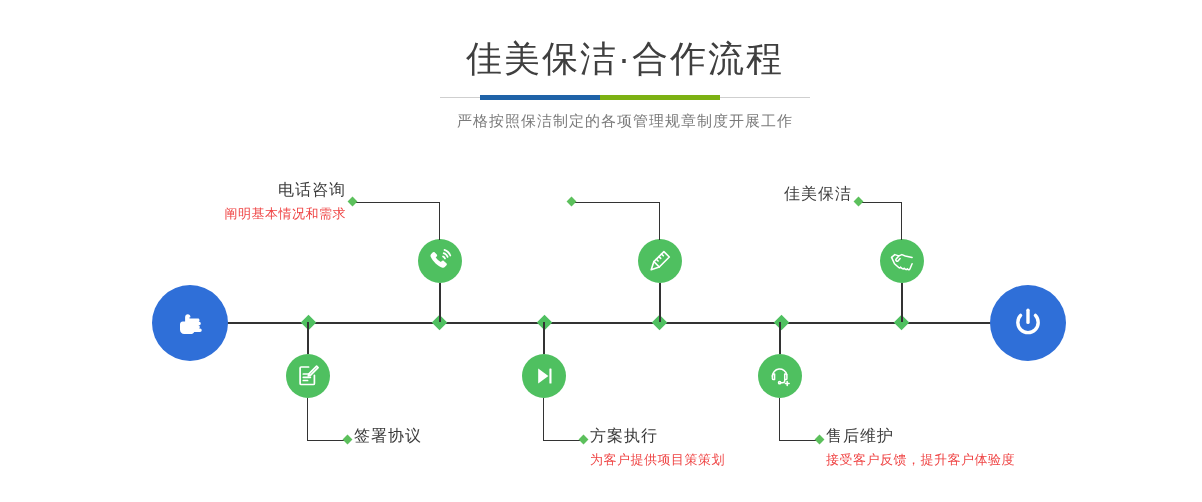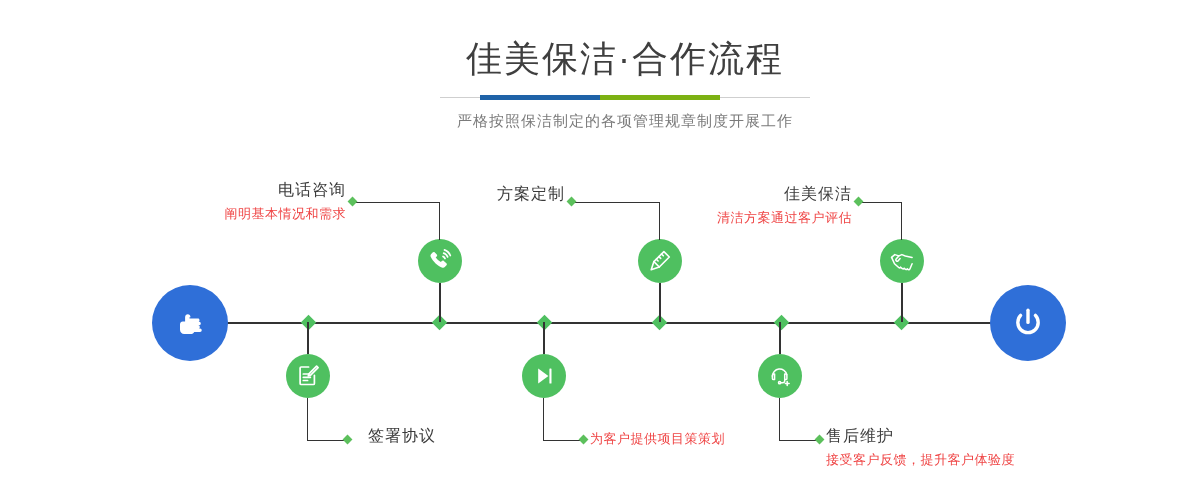--- a/index.html
+++ b/index.html
@@ -253,58 +253,58 @@
             <line x1="8.3" y1="14.3" x2="15.4" y2="14.3"></line>
             <line x1="8.3" y1="17.5" x2="12.6" y2="17.5"></line>
             <path d="M21.6 3.2l1.5 1.5-7.7 7.7-2.1.6.6-2.1z"></path>
           </g>
         </svg>
       </span>
     </div>
     <div class="stem" style="left:307px; top:322px; height:32px;"></div>
     <div class="elbow down-right" style="left:307px; top:398px; width:40px; height:42px;"></div>
     <div class="tick" style="left:344px; top:436px;"></div>
-    <div class="label left-align" style="left:368px; top:426px; width:240px;font-family:Liberation Serif, serif;">
+    <div class="label left-align" style="left:354px; top:426px; width:240px;font-family:Liberation Serif, serif;">
       <span class="title">签署协议</span>
     </div>
 
     <div class="node" style="left:638px; top:239px;">
       <span>
         <svg width="26" height="26" viewBox="0 0 26 26">
           <g fill="none" stroke="#ffffff" stroke-width="1.6" stroke-linecap="round" stroke-linejoin="round">
             <path d="M16.9 3.6l5.4 5.4-10 10-5.4-5.4z"></path>
             <path d="M6.9 13.6L4.2 21.7l8.1-2.7"></path>
             <line x1="9.3" y1="11.2" x2="11.1" y2="13"></line>
             <line x1="11.9" y1="8.6" x2="13.7" y2="10.4"></line>
             <line x1="14.5" y1="6" x2="16.3" y2="7.8"></line>
           </g>
         </svg>
       </span>
     </div>
     <div class="stem" style="left:659px; top:283px; height:39px;"></div>
     <div class="elbow up-left" style="left:571px; top:202px; width:88px; height:37px;"></div>
     <div class="tick" style="left:568px; top:198px;"></div>
     <div class="label right-align" style="left:340px; top:184px; width:225px;">
-      <span class="title">方案定制</span>
     </div>
 
     <div class="node" style="left:522px; top:354px;">
       <span>
         <svg width="26" height="26" viewBox="0 0 26 26">
           <g fill="#ffffff">
             <path d="M7.2 5.6l10.2 7.4-10.2 7.4z"></path>
             <rect x="18.4" y="5.4" width="2.1" height="15.2" rx="0.6"></rect>
           </g>
         </svg>
       </span>
     </div>
     <div class="stem" style="left:543px; top:322px; height:32px;"></div>
     <div class="elbow down-right" style="left:543px; top:398px; width:40px; height:42px;"></div>
     <div class="tick" style="left:580px; top:436px;"></div>
     <div class="label left-align" style="left:590px; top:426px; width:240px;">
+      <span class="title">方案执行</span>
       <span class="desc">为客户提供项目策策划</span>
     </div>
 
     <div class="node" style="left:880px; top:239px;">
       <span>
         <svg width="26" height="26" viewBox="0 0 26 26">
           <g fill="none" stroke="#ffffff" stroke-width="1.5" stroke-linecap="round" stroke-linejoin="round">
             <path d="M2.6 9.4l3.2-2.8 4 1.3 3.1-1.3 3.4 1.4 6.8 1.4"></path>
             <path d="M2.6 9.4l2.9 6.4 4.2 3.7c.6.5 1.4.4 1.9-.2"></path>
             <path d="M11.6 19.3l1.7 1.3c.6.4 1.4.3 1.8-.3"></path>
@@ -313,21 +313,20 @@
             <path d="M9.8 7.9L7.1 11c-.5.6-.4 1.4.2 1.9.6.5 1.4.4 1.9-.2l1.9-2.2"></path>
           </g>
         </svg>
       </span>
     </div>
     <div class="stem" style="left:901px; top:283px; height:39px;"></div>
     <div class="elbow up-left" style="left:858px; top:202px; width:43px; height:37px;"></div>
     <div class="tick" style="left:855px; top:198px;"></div>
     <div class="label right-align" style="left:630px; top:184px; width:222px;">
       <span class="title">佳美保洁</span>
-      <span class="desc">清洁方案通过客户评估</span>
     </div>
 
     <div class="node" style="left:758px; top:354px;">
       <span>
         <svg width="26" height="26" viewBox="0 0 26 26">
           <g fill="none" stroke="#ffffff" stroke-width="1.5" stroke-linecap="round" stroke-linejoin="round">
             <path d="M5.4 13.3a7.3 7.3 0 0 1 14.4-1.7"></path>
             <path d="M5.4 12.2v3.2c0 .6.5 1.1 1.1 1.1h1.1v-5.4H6.5c-.6 0-1.1.5-1.1 1.1z"></path>
             <path d="M19.9 12.2v3.2c0 .6-.5 1.1-1.1 1.1h-1.1v-5.4h1.1c.6 0 1.1.5 1.1 1.1z"></path>
             <path d="M17.7 16.9v.8c0 1.1-.9 2-2 2h-2"></path>

